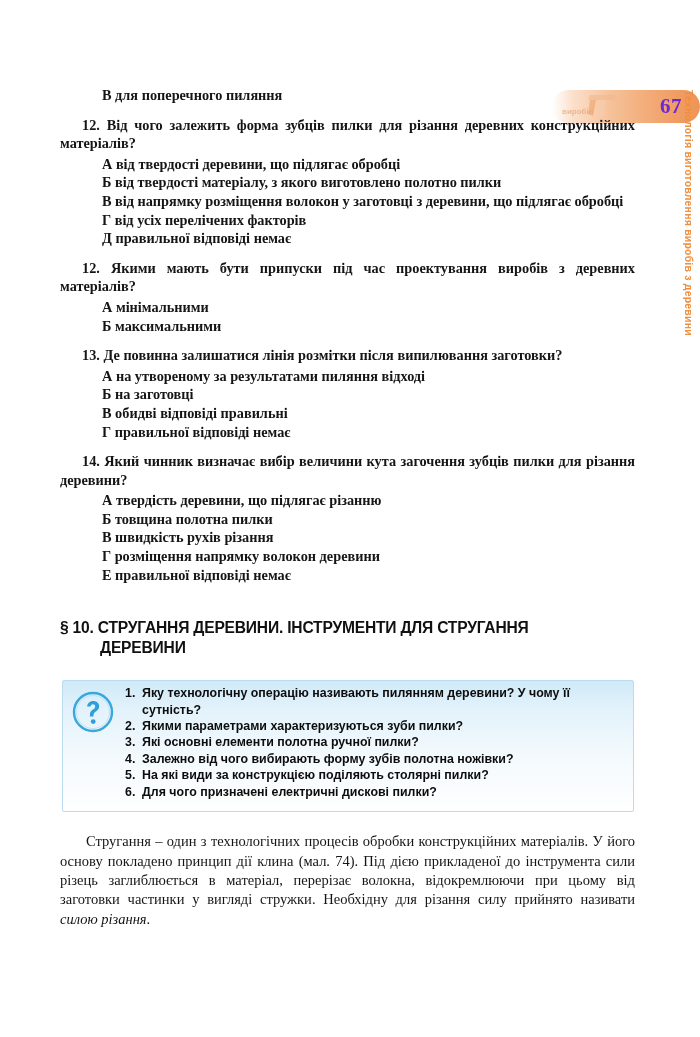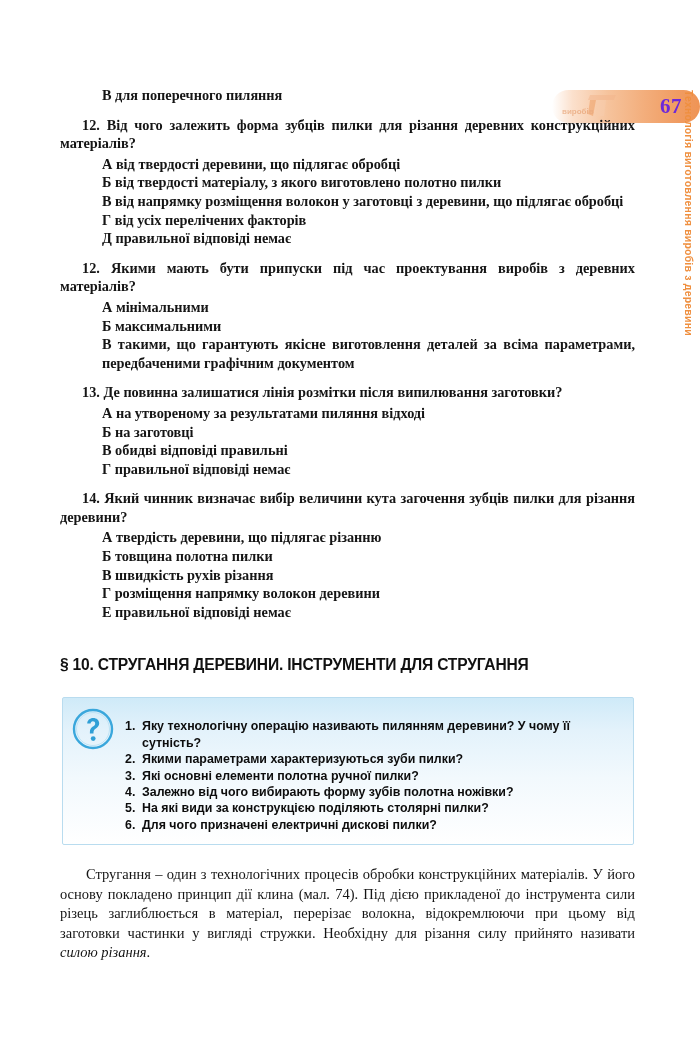--- a/index.html
+++ b/index.html
@@ -146,21 +146,21 @@
   }
   .qbox-icon {
     position: absolute;
     left: 9px;
     top: 10px;
     width: 42px;
     height: 42px;
   }
   .qbox-list {
     margin: 0;
-    padding: 20px 12px 11px 62px;
+    padding: 4px 12px 11px 62px;
     list-style: none;
     counter-reset: qitem;
   }
   .qbox-list li {
     font-family: "Liberation Sans", sans-serif;
     font-weight: bold;
     font-size: 12.4px;
     line-height: 16.4px;
     color: #0d0d0d;
     padding-left: 17px;
@@ -214,21 +214,20 @@
     <div class="opt">Б від твердості матеріалу, з якого виготовлено полотно пилки</div>
     <div class="opt">В від напрямку розміщення волокон у заготовці з деревини, що підлягає обробці</div>
     <div class="opt">Г від усіх перелічених факторів</div>
     <div class="opt">Д правильної відповіді немає</div>
   </div>
 
   <div class="q-block">
     <div class="q-stem">12. Якими мають бути припуски під час проектування виробів з деревних матеріалів?</div>
     <div class="opt">А мінімальними</div>
     <div class="opt">Б максимальними</div>
-    <div class="opt">В такими, що гарантують якісне виготовлення деталей за всіма параметрами, передбаченими графічним документом</div>
   </div>
 
   <div class="q-block">
     <div class="q-stem">13. Де повинна залишатися лінія розмітки після випилювання заготовки?</div>
     <div class="opt">А на утвореному за результатами пиляння відході</div>
     <div class="opt">Б на заготовці</div>
     <div class="opt">В обидві відповіді правильні</div>
     <div class="opt">Г правильної відповіді немає</div>
   </div>
 
@@ -236,20 +235,21 @@
     <div class="q-stem">14. Який чинник визначає вибір величини кута загочення зубців пилки для різання деревини?</div>
     <div class="opt">А твердість деревини, що підлягає різанню</div>
     <div class="opt">Б товщина полотна пилки</div>
     <div class="opt">В швидкість рухів різання</div>
     <div class="opt">Г розміщення напрямку волокон деревини</div>
     <div class="opt">Е правильної відповіді немає</div>
   </div>
 
   <div class="section-head">
     <span>§ 10.  СТРУГАННЯ ДЕРЕВИНИ. ІНСТРУМЕНТИ ДЛЯ СТРУГАННЯ</span>
+    <span class="sec-line2">ДЕРЕВИНИ</span>
   </div>
 
   <div class="qbox">
     <div class="qbox-icon">
       <svg viewBox="0 0 42 42" width="42" height="42" aria-hidden="true">
         <circle cx="21" cy="21" r="19" fill="none" stroke="#3aa7dc" stroke-width="2.4"></circle>
         <circle cx="21" cy="21" r="16.5" fill="none" stroke="#bfe4f6" stroke-width="1"></circle>
         <path d="M15.2 15.6c0-3.3 2.7-5.6 6-5.6 3.4 0 6 2.2 6 5.3 0 2.6-1.5 3.9-3.3 5.2-1.7 1.2-2.4 2.1-2.4 3.8v1.2h-3.6v-1.6c0-2.6 1.1-4 3-5.3 1.5-1.1 2.3-1.8 2.3-3.2 0-1.3-1-2.2-2.3-2.2-1.4 0-2.3 1-2.3 2.4z" fill="#2f9fd6"></path>
         <circle cx="21.2" cy="30.6" r="2.4" fill="#2f9fd6"></circle>
       </svg>

